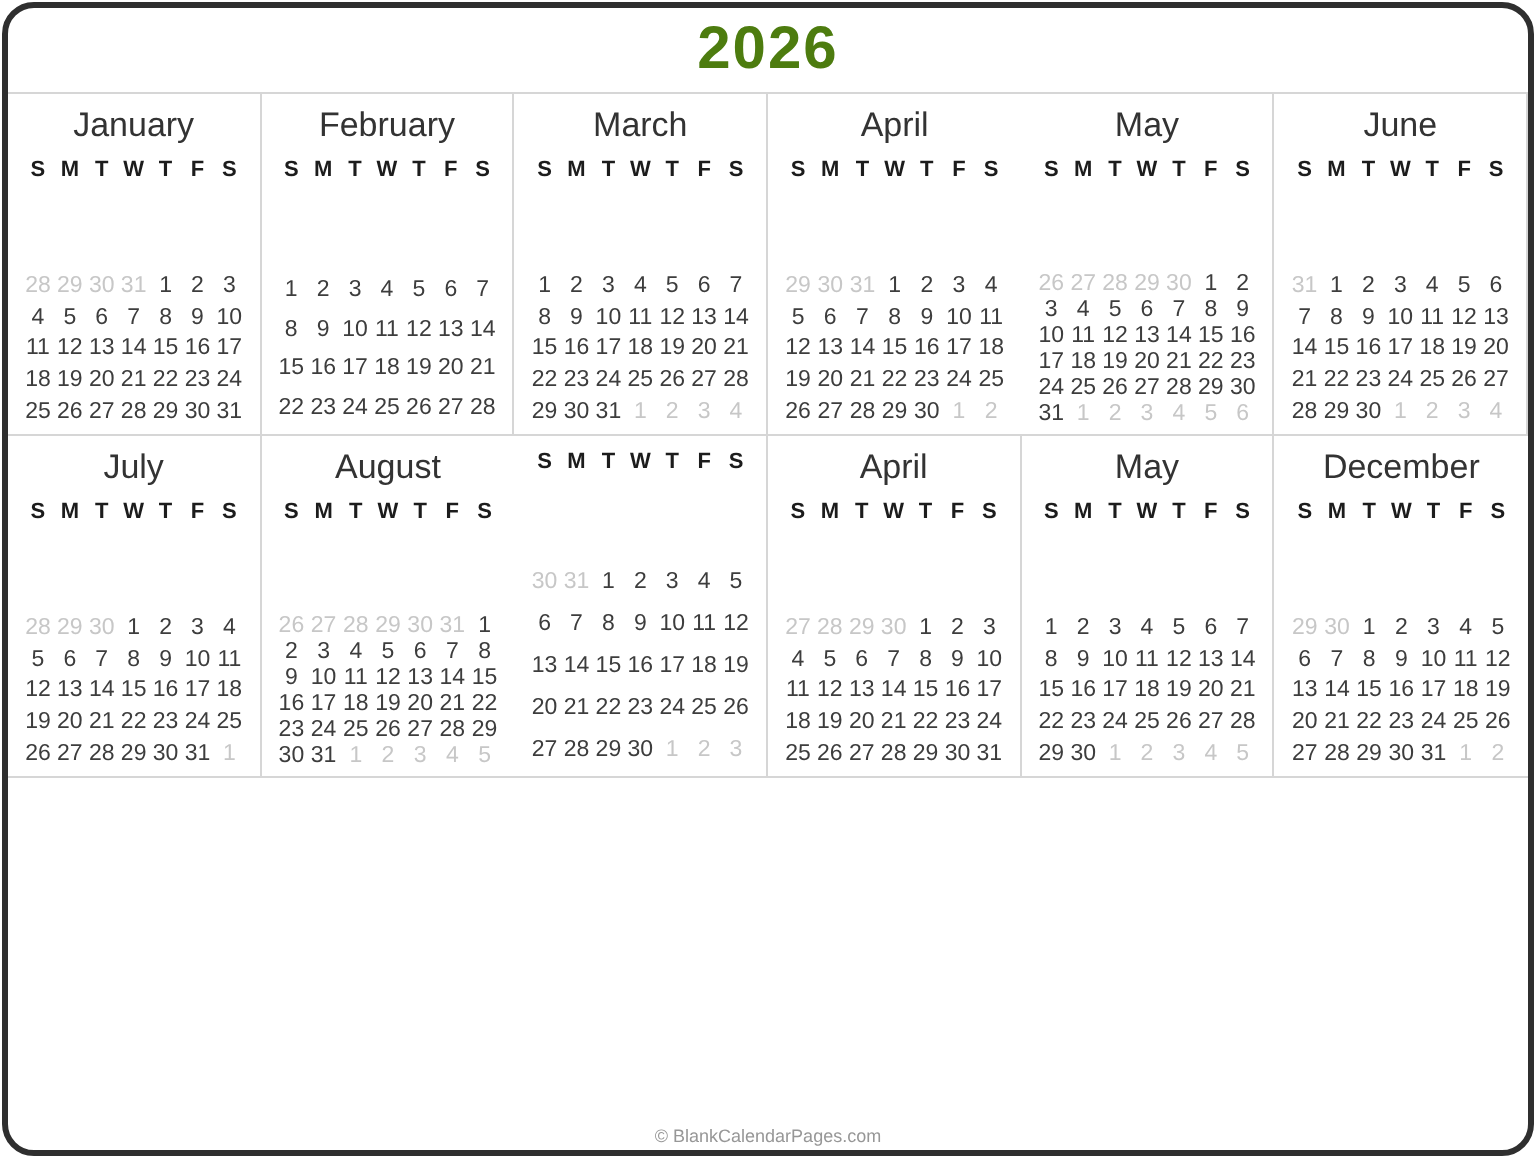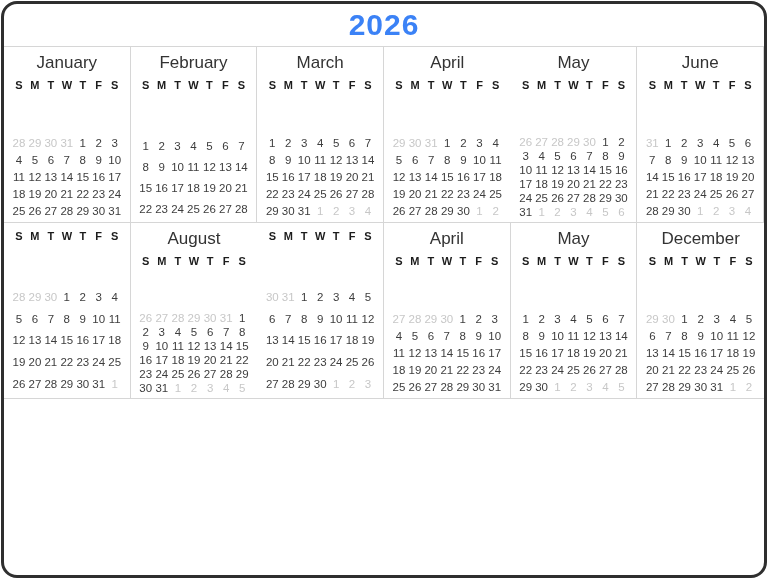--- a/index.html
+++ b/index.html
@@ -16,21 +16,21 @@
     border:3px solid var(--frame-color,#2f2f2f);
     border-radius:16px;
     background:#fff;
     display:flex; flex-direction:column;
     overflow:hidden;
   }
   .year-title {
     height:42px; flex:0 0 42px;
     display:flex; align-items:center; justify-content:center;
     font-size:30px; font-weight:bold; letter-spacing:1px;
-    color:#3b82f6;
+    color:#4d7c0f;
     border-bottom:1px solid var(--divider-color,#d6d6d6);
     text-align:right;
   }
   .months-grid {
     flex:1 1 auto;
     display:grid;
     grid-template-columns:repeat(6,1fr);
     grid-template-rows:repeat(3,1fr);
   }
   .month {
@@ -369,20 +369,21 @@
           <div class="date">28</div>
           <div class="date">29</div>
           <div class="date">30</div>
           <div class="date muted">1</div>
           <div class="date muted">2</div>
           <div class="date muted">3</div>
           <div class="date muted">4</div>
         </div>
       </div>
       <div class="month">
+        <div class="month-name">July</div>
         <div class="dow-row">
           <div class="dow">S</div>
           <div class="dow">M</div>
           <div class="dow">T</div>
           <div class="dow">W</div>
           <div class="dow">T</div>
           <div class="dow">F</div>
           <div class="dow">S</div>
         </div>
         <div class="dates" style="grid-template-rows: repeat(5, 1fr);">
@@ -668,13 +669,14 @@
           <div class="date">27</div>
           <div class="date">28</div>
           <div class="date">29</div>
           <div class="date">30</div>
           <div class="date">31</div>
           <div class="date muted">1</div>
           <div class="date muted">2</div>
         </div>
       </div>
     </div>
+  <div class="footer">© BlankCalendarPages.com</div>
 </div>
 
 </body></html>

